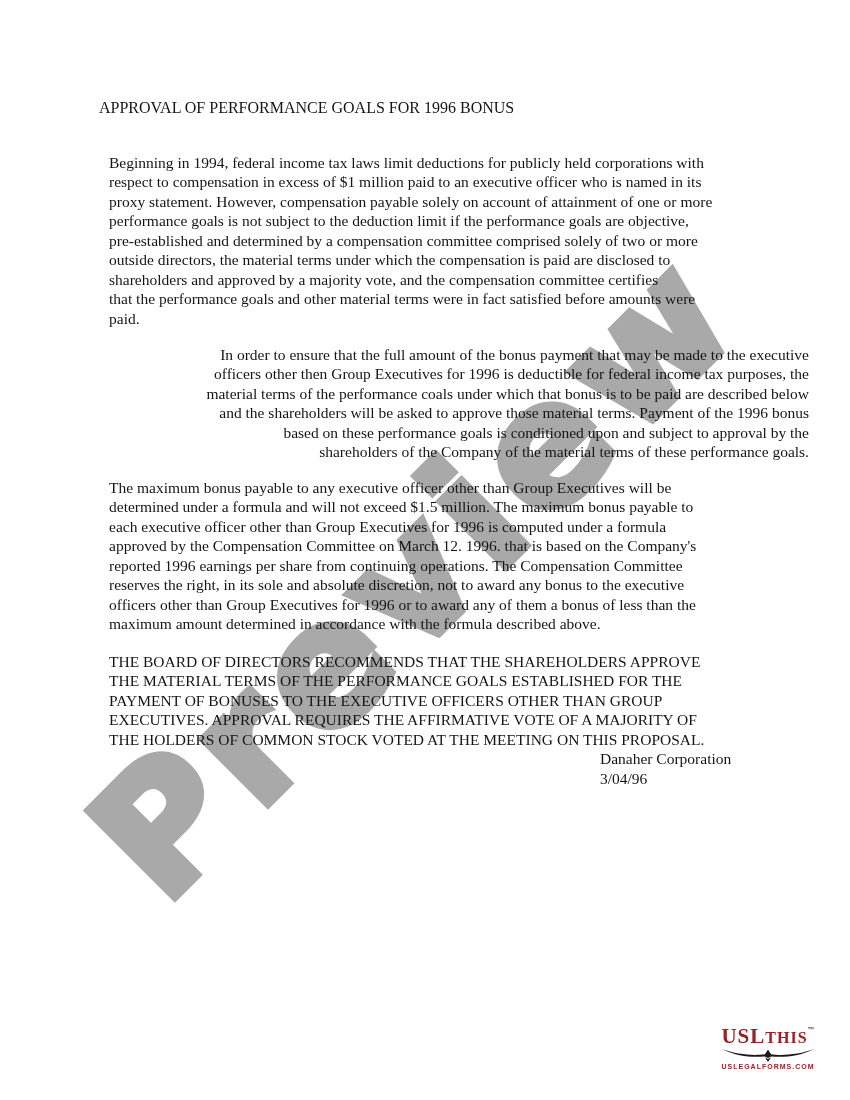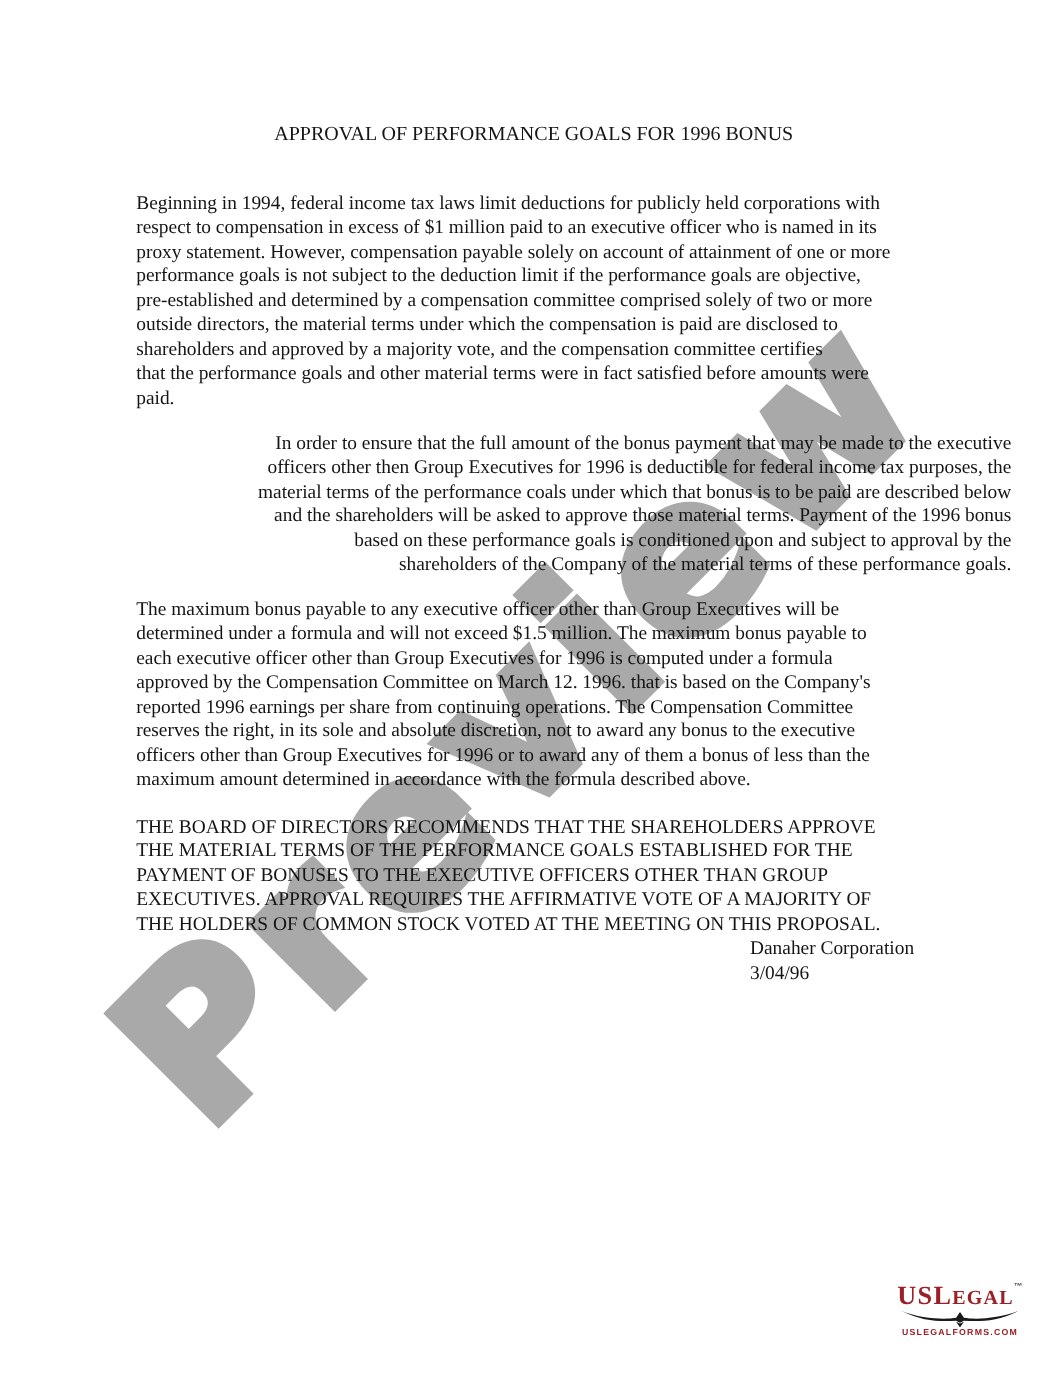--- a/index.html
+++ b/index.html
@@ -35,21 +35,21 @@
   .content {
     position: absolute;
     left: 0; top: 0;
     width: 850px; height: 1100px;
   }
   .doc-title {
     position: absolute;
     left: 99px;
     top: 99px;
     width: 656px;
-    text-align: center;
+    text-align: left;
     font-size: 16px;
     white-space: pre;
   }
   .para {
     position: absolute;
     left: 109px;
     width: 700px;
     font-size: 15.5px;
     line-height: 19.5px;
     white-space: pre-line;
@@ -143,21 +143,21 @@
 EXECUTIVES. APPROVAL REQUIRES THE AFFIRMATIVE VOTE OF A MAJORITY OF
 THE HOLDERS OF COMMON STOCK VOTED AT THE MEETING ON THIS PROPOSAL.</p>
 
     <div class="signature">
       <div>Danaher Corporation</div>
       <div>3/04/96</div>
     </div>
 
     <div class="logo">
       <div class="logo-text">
-        <span class="logo-big">USL</span><span class="logo-small">EGAL</span><span class="logo-tm">™</span>
+        <span class="logo-big">USL</span><span class="logo-small">THIS</span><span class="logo-tm">™</span>
       </div>
       <svg class="logo-eagle" width="104" height="14" viewBox="0 0 120 18" aria-hidden="true">
         <path fill="#1a1a1a" d="M0,1 C20,9 44,10 56,8 L58,5 L60,2 L62,5 L64,8 C76,10 100,9 120,1 C98,12 80,12 64,11 L60,13 L56,11 C40,12 22,12 0,1 Z"></path>
         <path fill="#1a1a1a" d="M56,12 L60,18 L64,12 L60,14 Z"></path>
       </svg>
       <div class="logo-sub">USLEGALFORMS.COM</div>
     </div>
 
   </div>
 </div>

